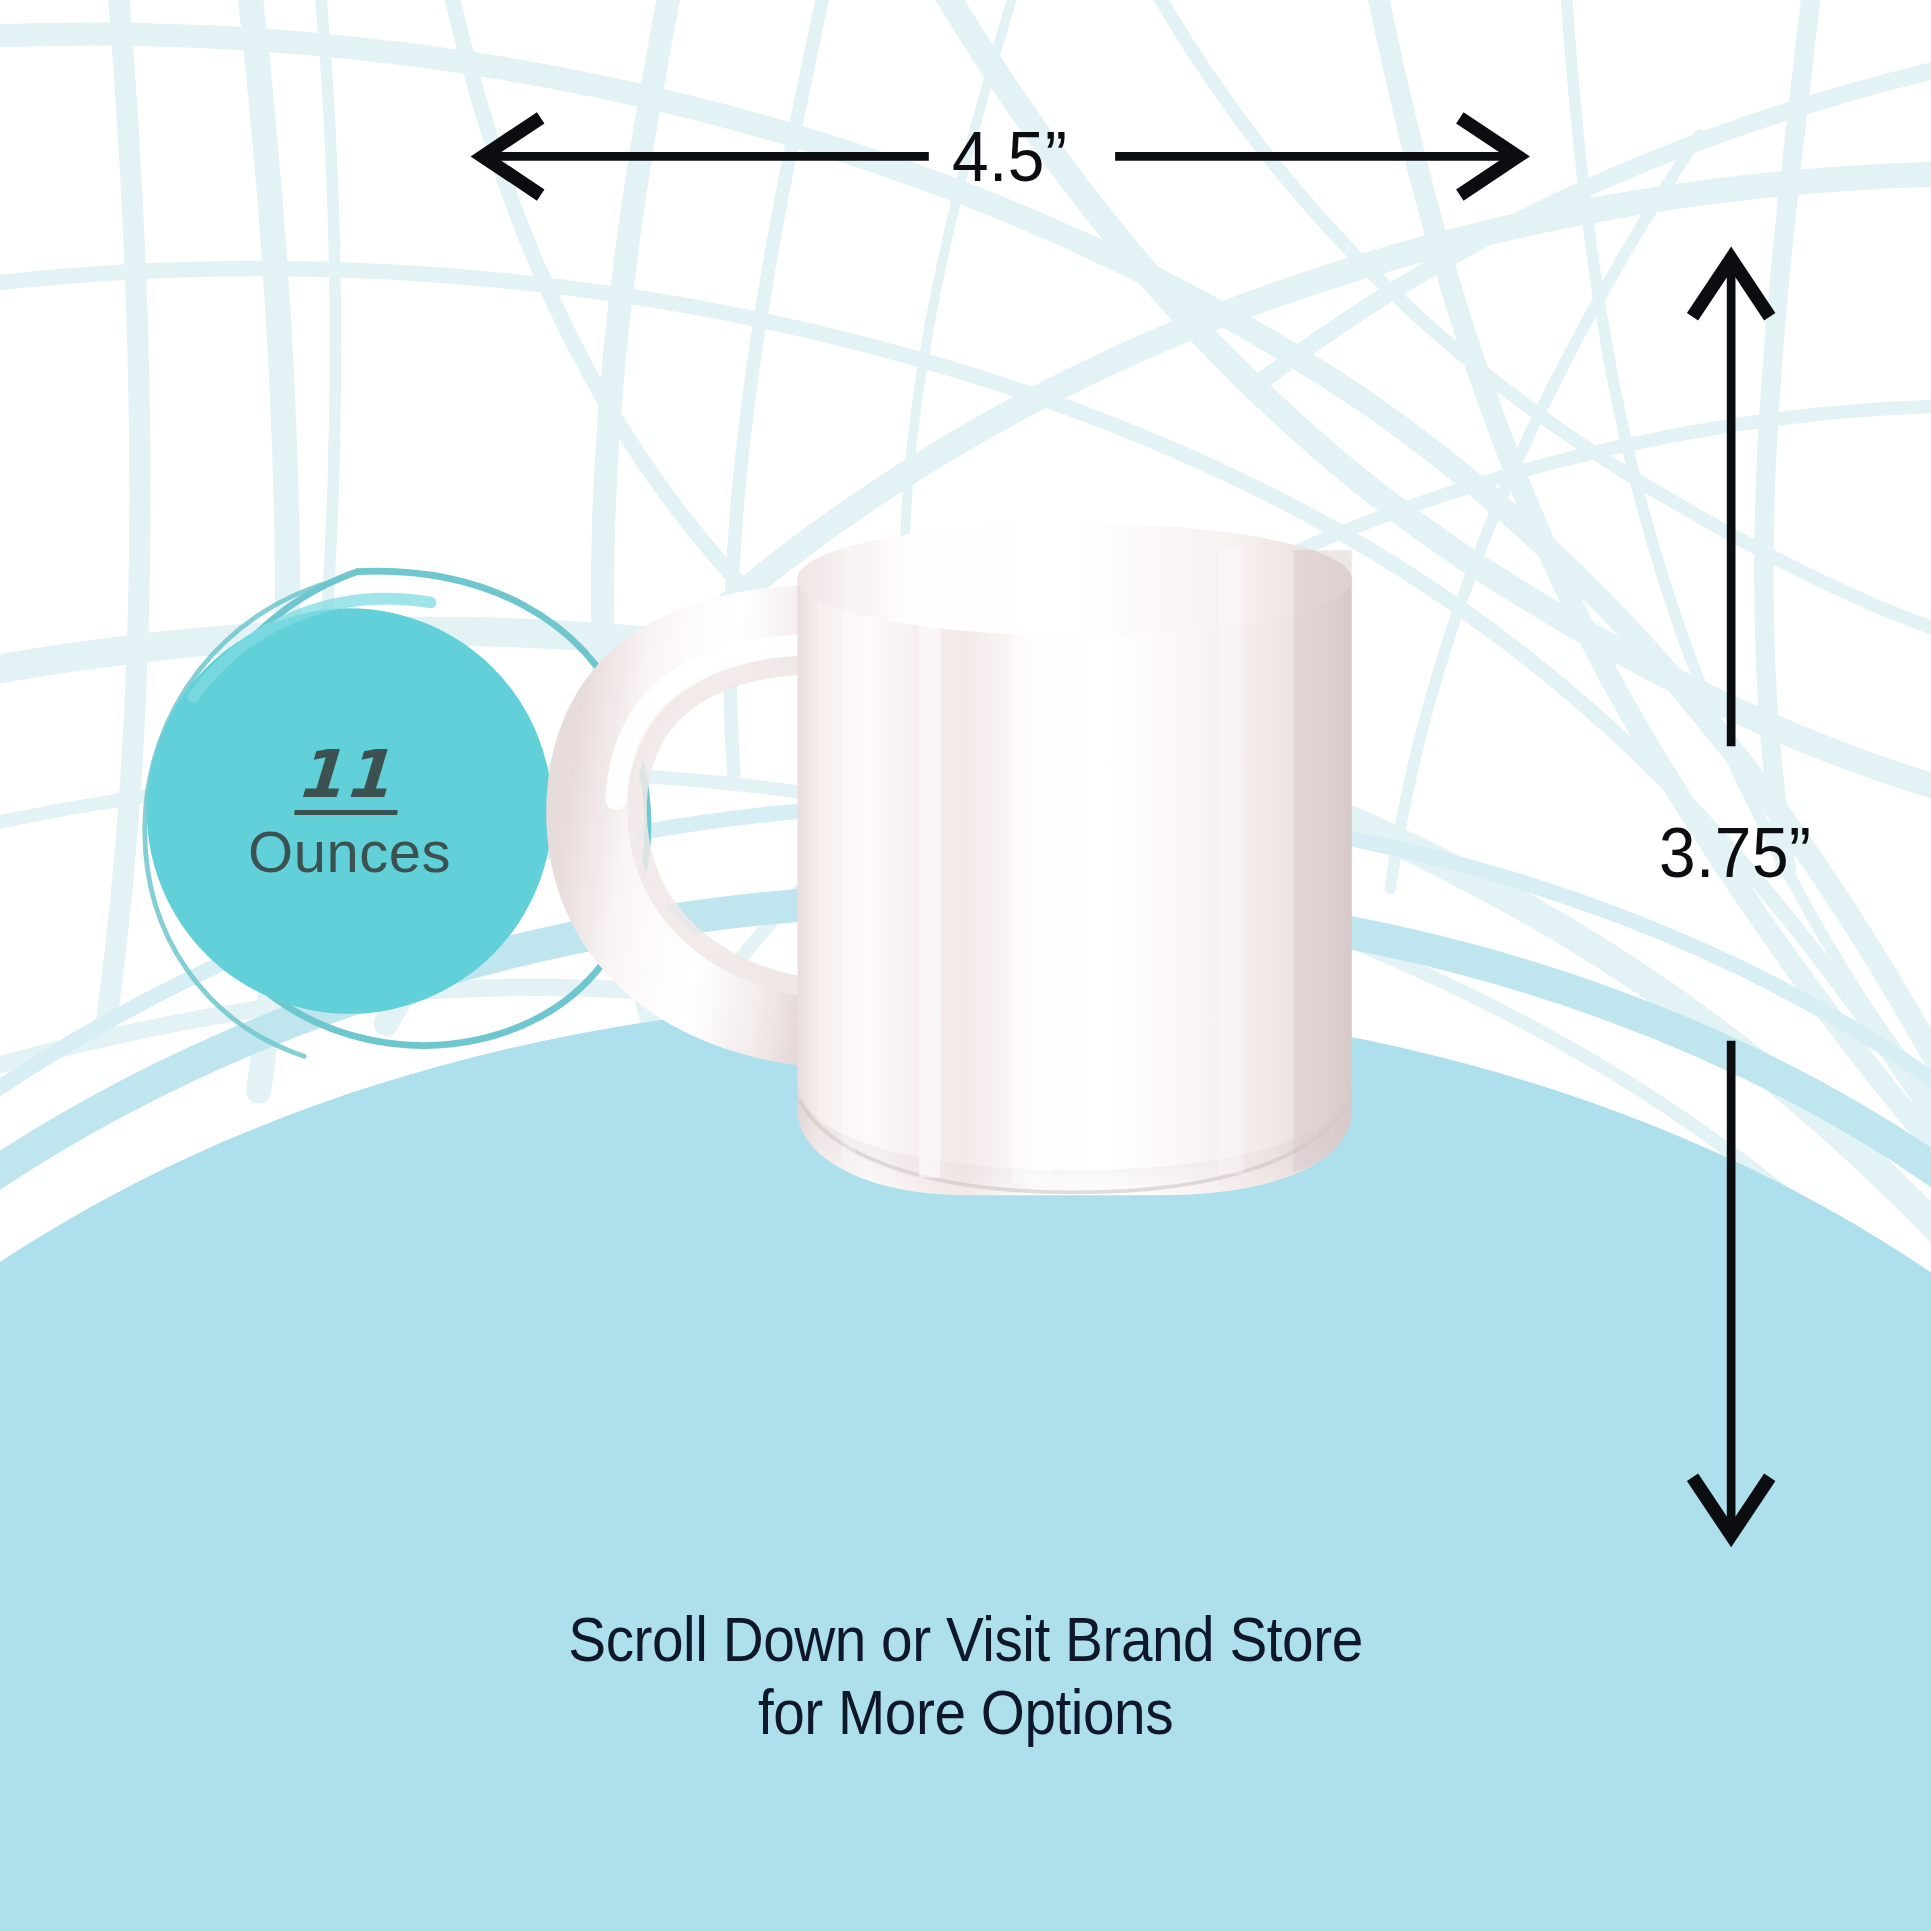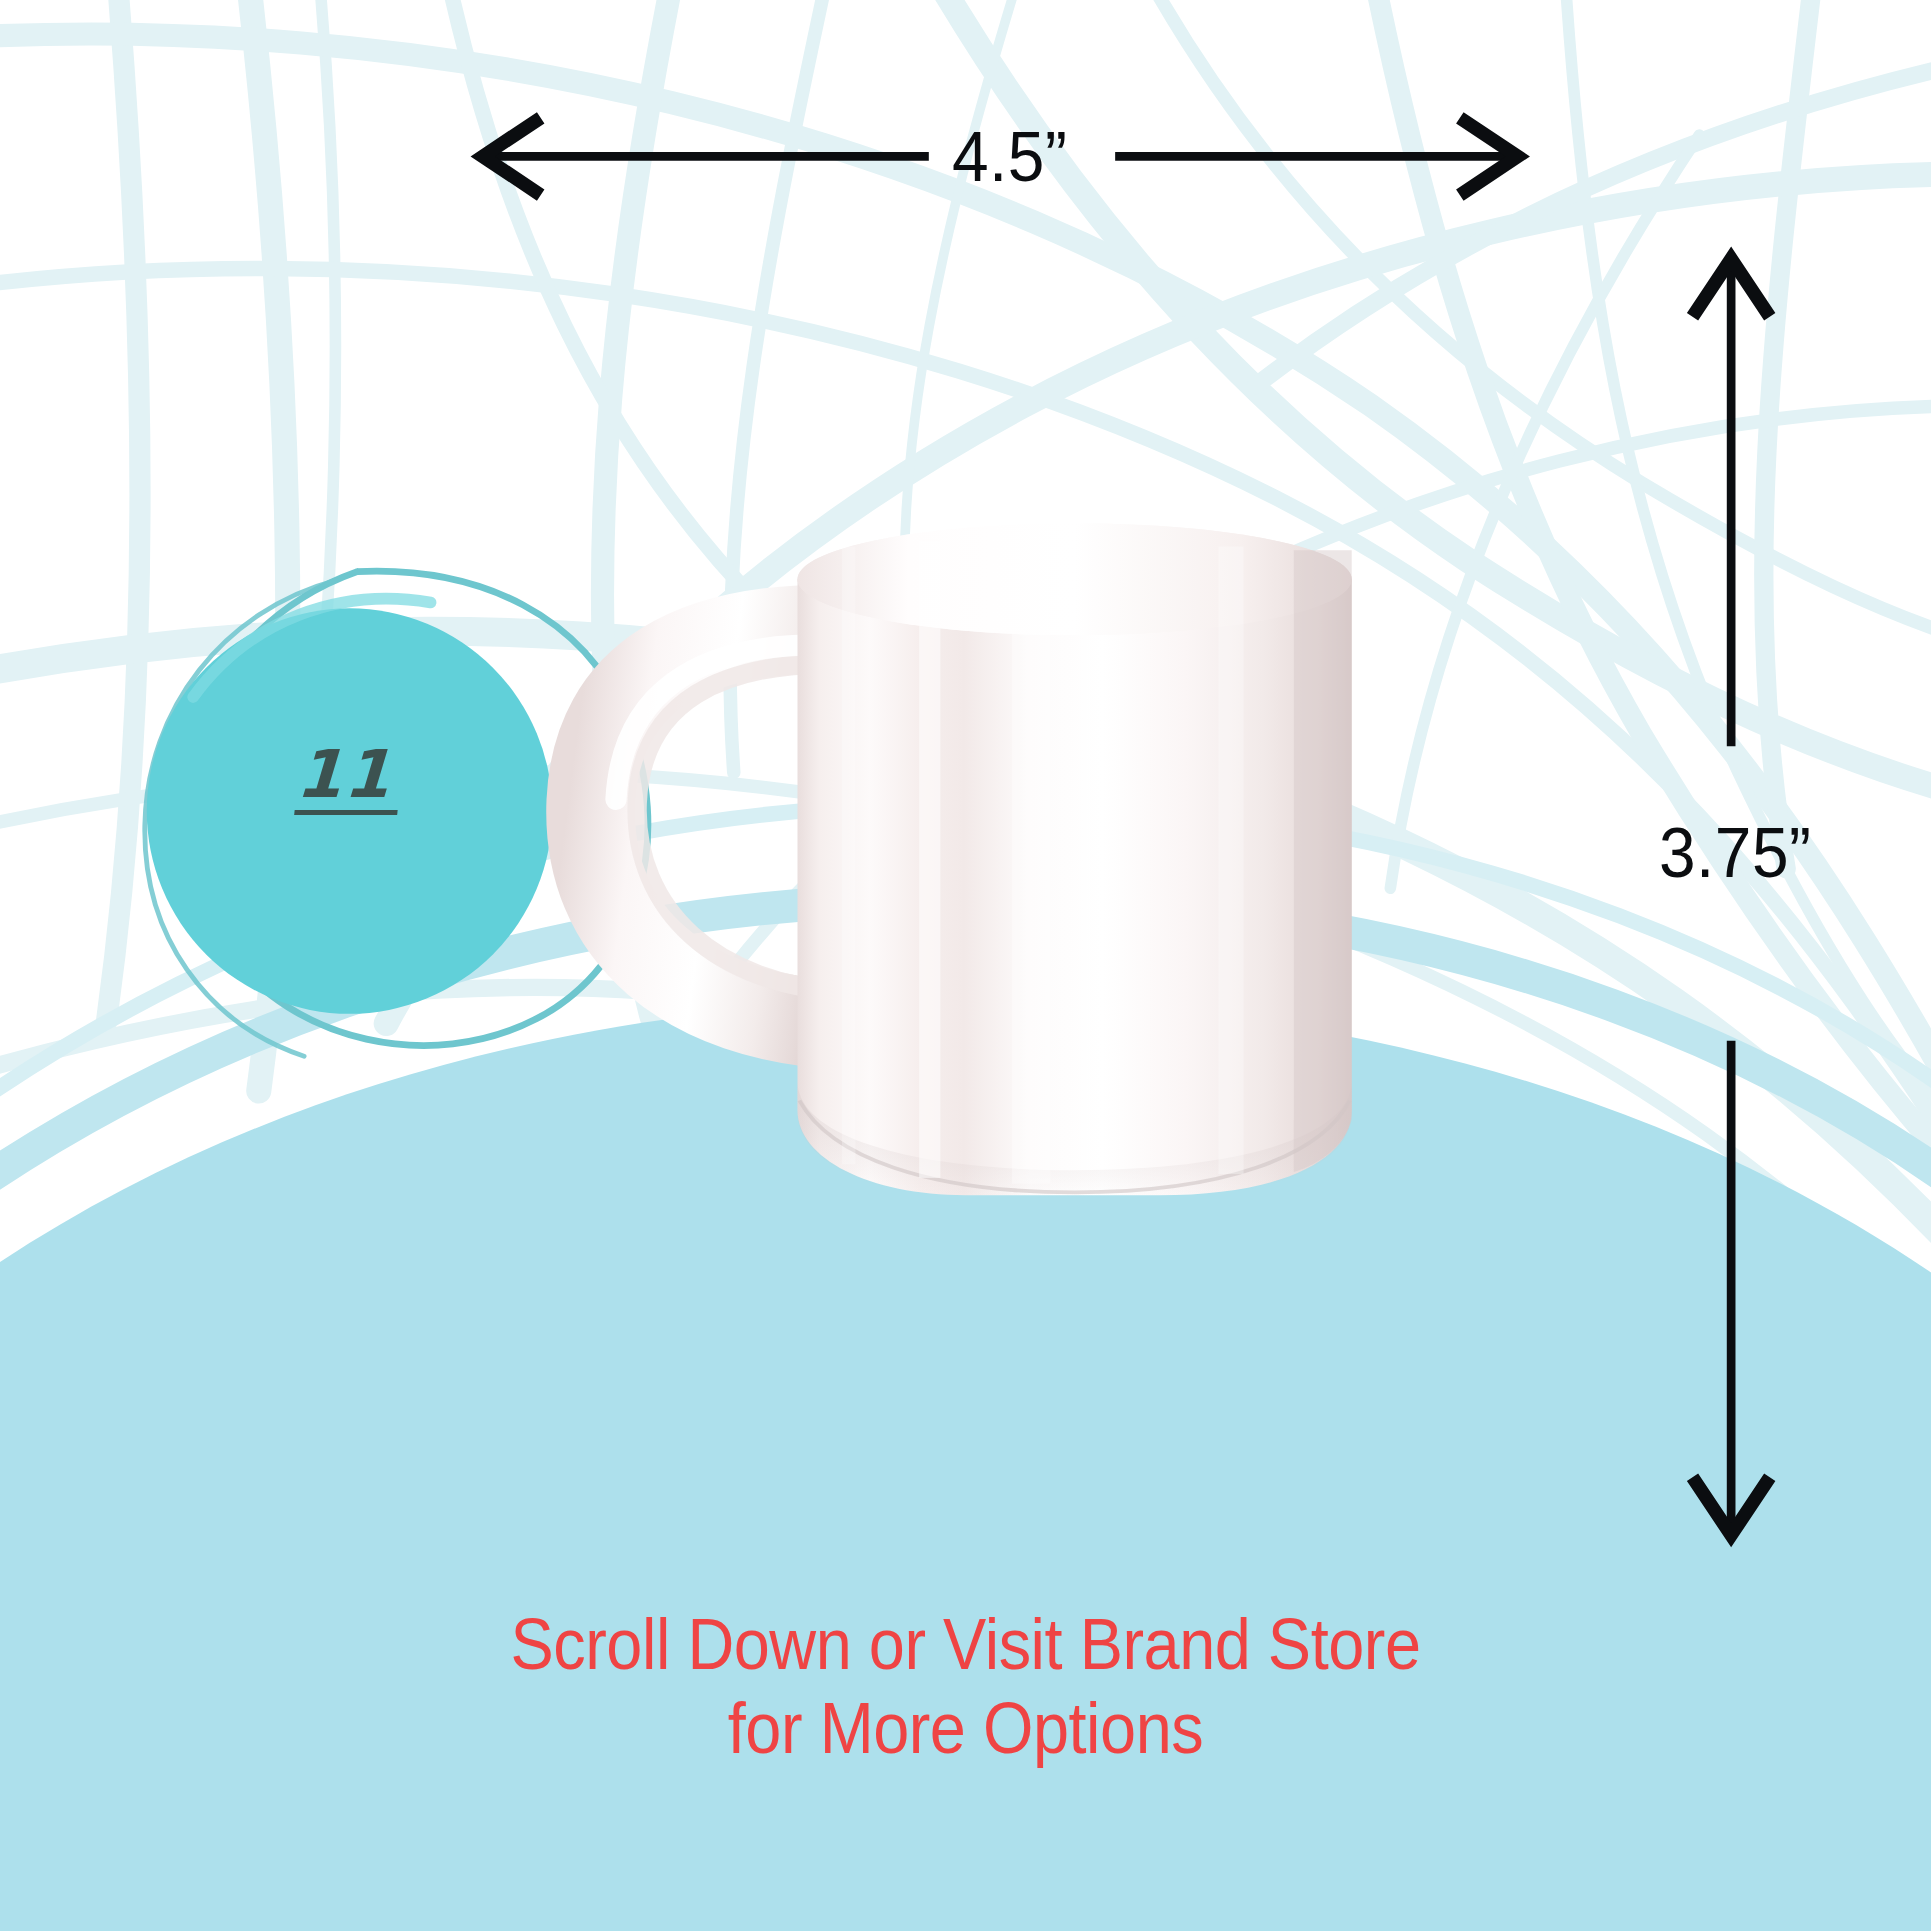--- a/index.html
+++ b/index.html
@@ -81,24 +81,24 @@
     letter-spacing: 0.5px;
     font-family: "Liberation Sans", sans-serif;
   }
 
   #footer-text {
     position: absolute;
     left: 0;
     top: 1603px;
     width: 1931px;
     text-align: center;
-    color: #ef4444;
+    color: #0f172a;
     font-family: "Liberation Sans", sans-serif;
     font-weight: 300;
-    font-size: 72px;
+    font-size: 63px;
     line-height: 1.16;
     letter-spacing: -0.5px;
   }
   #footer-text .fline {
     display: block;
     transform: scaleX(0.9);
   }
 </style>
 </head>
 <body>
@@ -157,20 +157,21 @@
                C 446 1112 302 1078 236 985 C 168 889 178 742 262 660 C 292 630 330 606 370 592" stroke-width="7"></path>
       <path d="M 348 601 C 232 632 152 734 150 855 C 148 968 213 1060 315 1094" stroke-width="5" opacity="0.85"></path>
     </g>
 
     <circle cx="362" cy="840" r="210" fill="#61d0d9"></circle>
 
     <path d="M 200 722 C 258 642 352 608 446 624" fill="none" stroke="#7fdbe2" stroke-width="12" stroke-linecap="round" opacity="0.75"></path>
   </svg>
 
   <div class="badge-text" id="badge-value"><span class="num">11</span></div>
+  <div class="badge-text" id="badge-unit">Ounces</div>
 
   <svg class="layer" viewBox="0 0 2000 2000">
     <defs>
       <linearGradient id="bodyGrad" x1="0" y1="0" x2="1" y2="0">
         <stop offset="0.00" stop-color="#e9dedd"></stop>
         <stop offset="0.04" stop-color="#f6efee"></stop>
         <stop offset="0.13" stop-color="#fdfafa"></stop>
         <stop offset="0.22" stop-color="#f6eeed"></stop>
         <stop offset="0.30" stop-color="#f2e9e8"></stop>
         <stop offset="0.42" stop-color="#fdfbfb"></stop>

